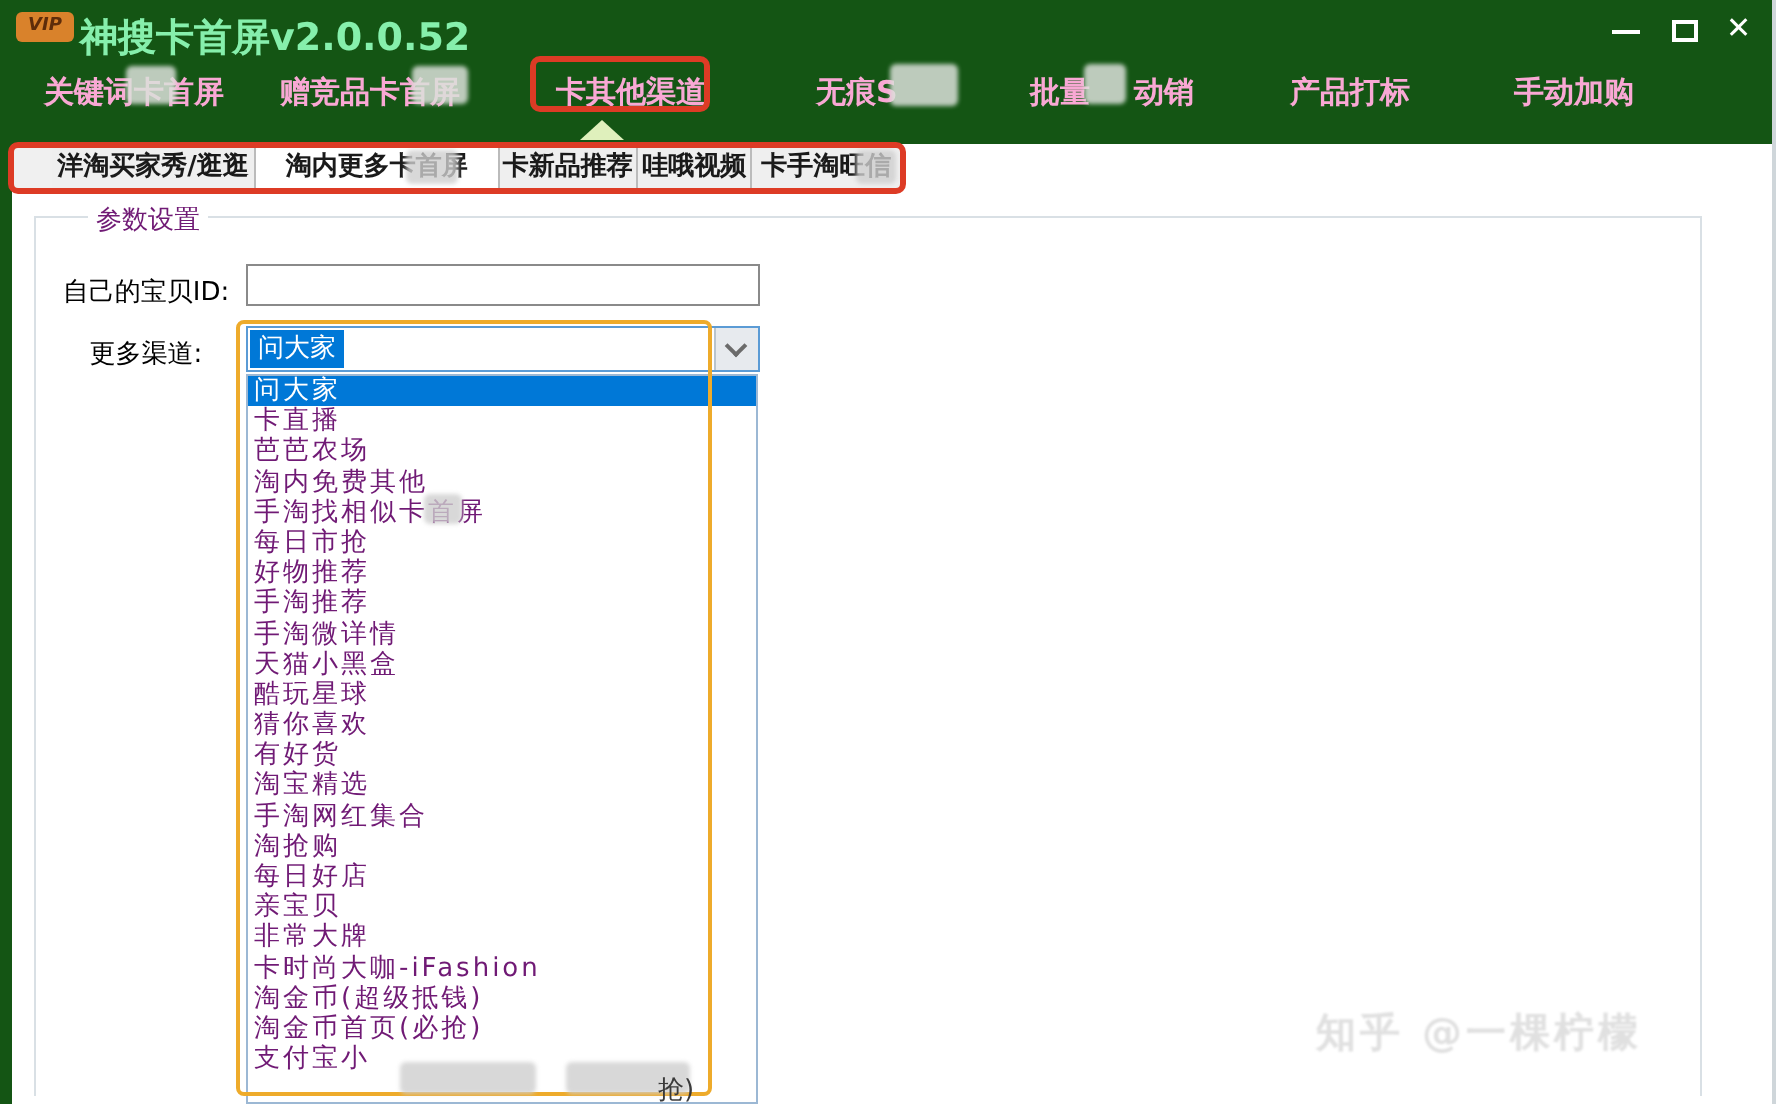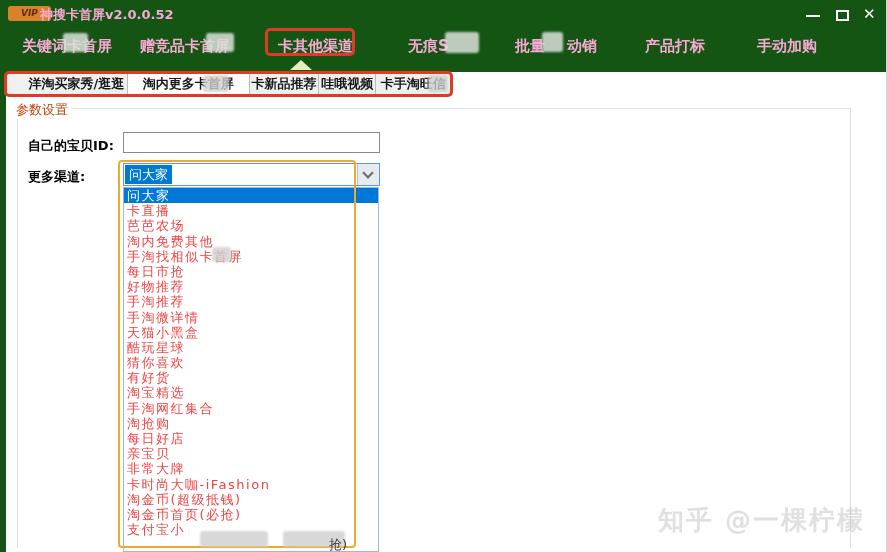--- a/index.html
+++ b/index.html
@@ -2,24 +2,24 @@
 <html style="--header-green: #145514; --annotation-red: #dd3b25; --annotation-yellow: #eeab2b; --selection-blue: #0078d7;"><head>
 <meta charset="utf-8">
 <style>
   html,body{margin:0;padding:0;background:#ffffff;}
   *{box-sizing:border-box;font-family:"DejaVu Sans","Liberation Sans",sans-serif;}
   #window{position:relative;width:888px;height:552px;background:#ffffff;overflow:hidden;
           border-right:2px solid #cfd6da;}
   
   .header{position:absolute;left:0;top:0;width:888px;height:72px;background:var(--header-green);}
   .titlebar{position:absolute;left:0;top:0;width:888px;height:27px;}
-  .vip-badge{position:absolute;left:8px;top:6px;width:43px;height:15px;background:#d9822b;
+  .vip-badge{position:absolute;left:8px;top:6px;width:29px;height:15px;background:#d9822b;
              border-radius:3px;color:#5e2c0a;font-size:9px;font-weight:bold;font-style:italic;
              text-align:center;line-height:15px;}
-  .app-title{position:absolute;left:40px;top:6px;color:#f9a8d4;font-size:13px;font-weight:bold;white-space:nowrap;}
+  .app-title{position:absolute;left:40px;top:6px;color:#86efac;font-size:19px;font-weight:bold;white-space:nowrap;}
   .winbtn{position:absolute;top:0;color:#ffffff;cursor:default;}
   .btn-min{left:806px;top:15px;width:14px;height:2px;background:#ffffff;}
   .btn-max{left:836px;top:10px;width:13px;height:11px;border:2px solid #ffffff;background:transparent;}
   .btn-close{left:863px;top:4px;font-size:15px;font-weight:bold;line-height:20px;}
   
   .menu-item{position:absolute;top:37px;color:#f9a8d4;font-size:15px;font-weight:bold;white-space:nowrap;cursor:pointer;}
   .menu-gap{display:inline-block;width:22px;}
   .anno-red{position:absolute;border:3px solid var(--annotation-red);border-radius:5px;pointer-events:none;z-index:58;}
   .red-menu{left:265px;top:28px;width:90px;height:28px;}
   .red-subtabs{left:4px;top:71px;width:449px;height:26px;}
@@ -33,52 +33,52 @@
           overflow:hidden;cursor:pointer;}
   .subtab:nth-child(1){width:112px;margin-left:20px;}
   .subtab:nth-child(2){width:134px;}
   .subtab:nth-child(3){width:76px;}
   .subtab:nth-child(4){width:63px;}
   .subtab:nth-child(5){width:81px;border-right:none;}
   .subtab.active{background:#ffffff;}
   
   .groupbox{position:absolute;left:17px;top:108px;width:834px;height:440px;
             border:1px solid #d9e0e5;border-bottom:none;}
-  .group-label{position:absolute;left:12px;top:101px;background:#ffffff;padding:0 4px;
-               font-size:13px;color:#c2410c;z-index:2;font-family:Liberation Mono, monospace;}
+  .group-label{position:absolute;left:44px;top:101px;background:#ffffff;padding:0 4px;
+               font-size:13px;color:#701a75;z-index:2;font-family:Liberation Mono, monospace;}
   
-  .form-label{position:absolute;font-size:13px;color:#000000;white-space:nowrap;text-align:left;width:90px;font-weight:bold;}
+  .form-label{position:absolute;font-size:13px;color:#000000;white-space:nowrap;text-align:center;width:90px;}
   .lbl-id{left:28px;top:137px;}
   .lbl-channel{left:28px;top:168px;}
   .id-input{position:absolute;left:123px;top:132px;width:257px;height:21px;border:1px solid #8a8a8a;
             background:#ffffff;font-size:13px;padding:0 3px;outline:none;}
   .combo{position:absolute;left:123px;top:163px;width:257px;height:23px;border:1px solid #5b9bd5;
          background:#ffffff;cursor:pointer;}
   .combo-value{position:absolute;left:1px;top:1px;height:19px;line-height:19px;background:var(--selection-blue);
                color:#ffffff;font-size:13px;padding:0 4px;white-space:nowrap;}
   .combo-btn{position:absolute;right:0;top:0;width:22px;height:21px;background:#e7eaee;
              border-left:1px solid #b9c4cd;cursor:pointer;}
   .chev{position:absolute;left:6px;top:5px;width:8px;height:8px;border-right:2px solid #6b6b6b;
         border-bottom:2px solid #6b6b6b;transform:rotate(45deg);}
   
   .dropdown{position:absolute;left:123px;top:187px;width:256px;height:365px;background:#ffffff;
             border:1px solid #9cb8d4;overflow:hidden;z-index:30;}
   .dd-item{height:15.2px;line-height:15.2px;font-size:13px;letter-spacing:1.5px;padding-left:3px;
-           color:#ef4444;white-space:nowrap;cursor:pointer;}
+           color:#701a75;white-space:nowrap;cursor:pointer;}
   .dd-item.selected{background:var(--selection-blue);color:#ffffff;}
   .dd-suffix{position:absolute;left:329px;top:536px;font-size:13px;color:#3a3a3a;z-index:56;}
   .anno-yellow{position:absolute;left:118px;top:160px;width:238px;height:388px;
                border:2px solid var(--annotation-yellow);border-radius:4px;pointer-events:none;z-index:50;}
   
   .patch{position:absolute;border-radius:3px;filter:blur(1px);z-index:55;pointer-events:none;}
   .patch.dark{background:rgba(219,225,217,0.85);}
   .patch.light{background:rgba(206,206,206,0.8);}
   
   .left-strip{position:absolute;left:0;top:62px;width:6px;height:490px;background:var(--header-green);}
-  .watermark{position:absolute;left:658px;top:503px;font-size:26px;font-weight:bold;letter-spacing:2px;
+  .watermark{position:absolute;left:658px;top:503px;font-size:20px;font-weight:bold;letter-spacing:2px;
              color:#c7c7c7;opacity:0.55;filter:blur(0.5px);white-space:nowrap;z-index:10;}
 </style>
 </head>
 <body>
 
 <div id="window">
 
   <div class="header">
     <div class="titlebar">
       <span class="vip-badge">VIP</span>

